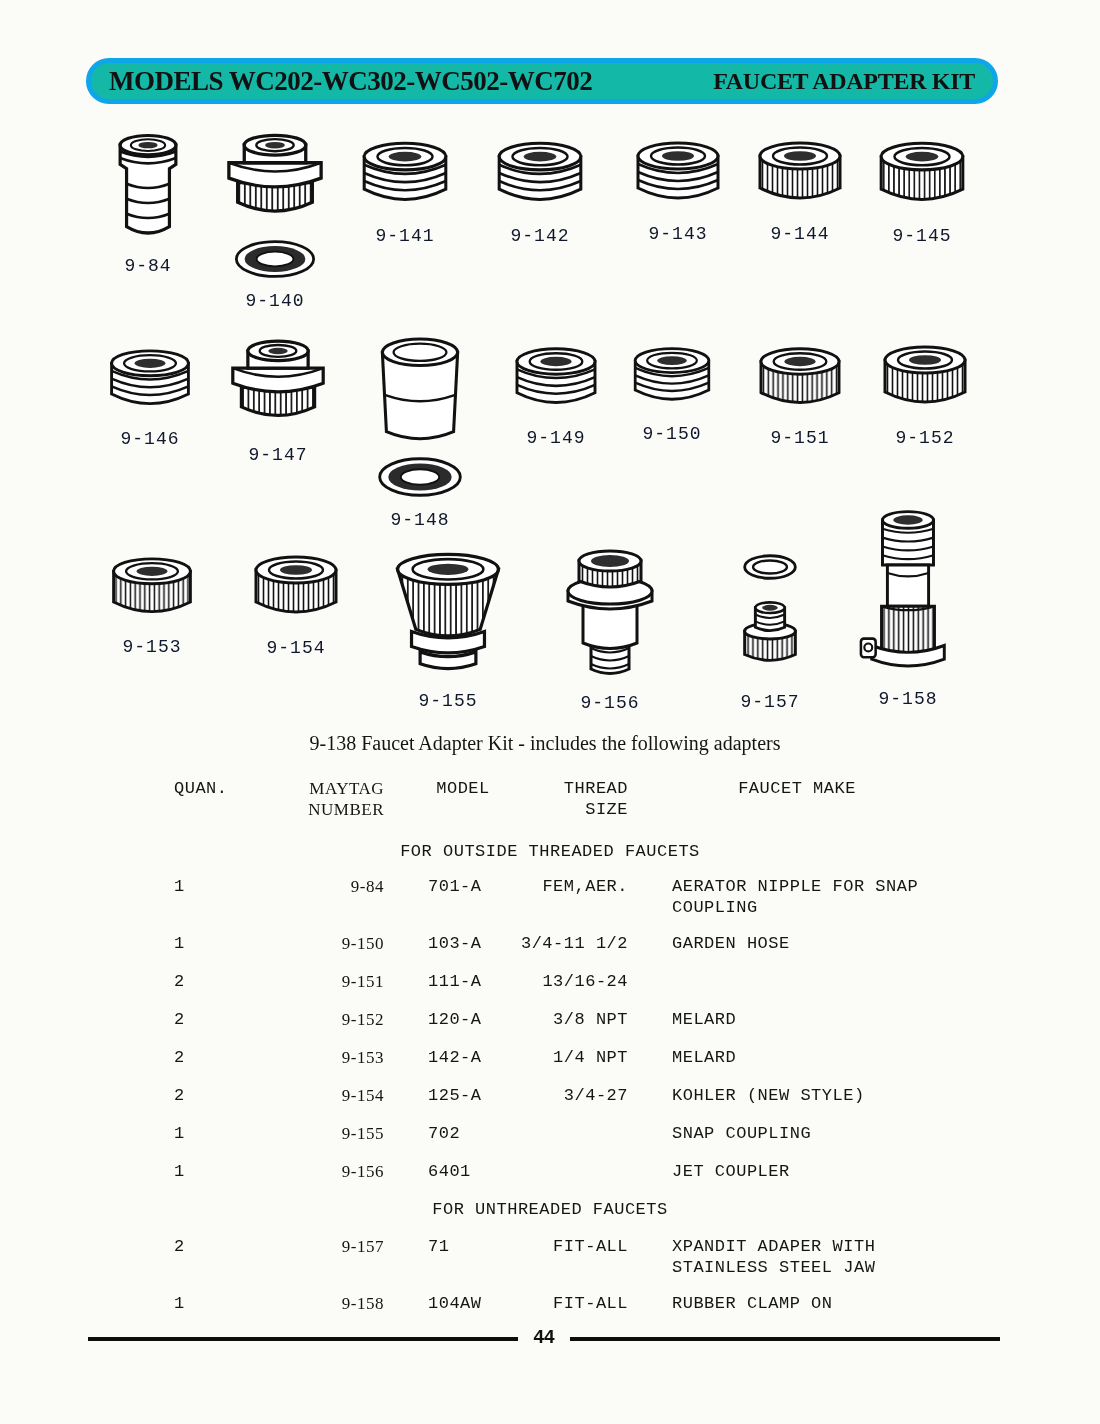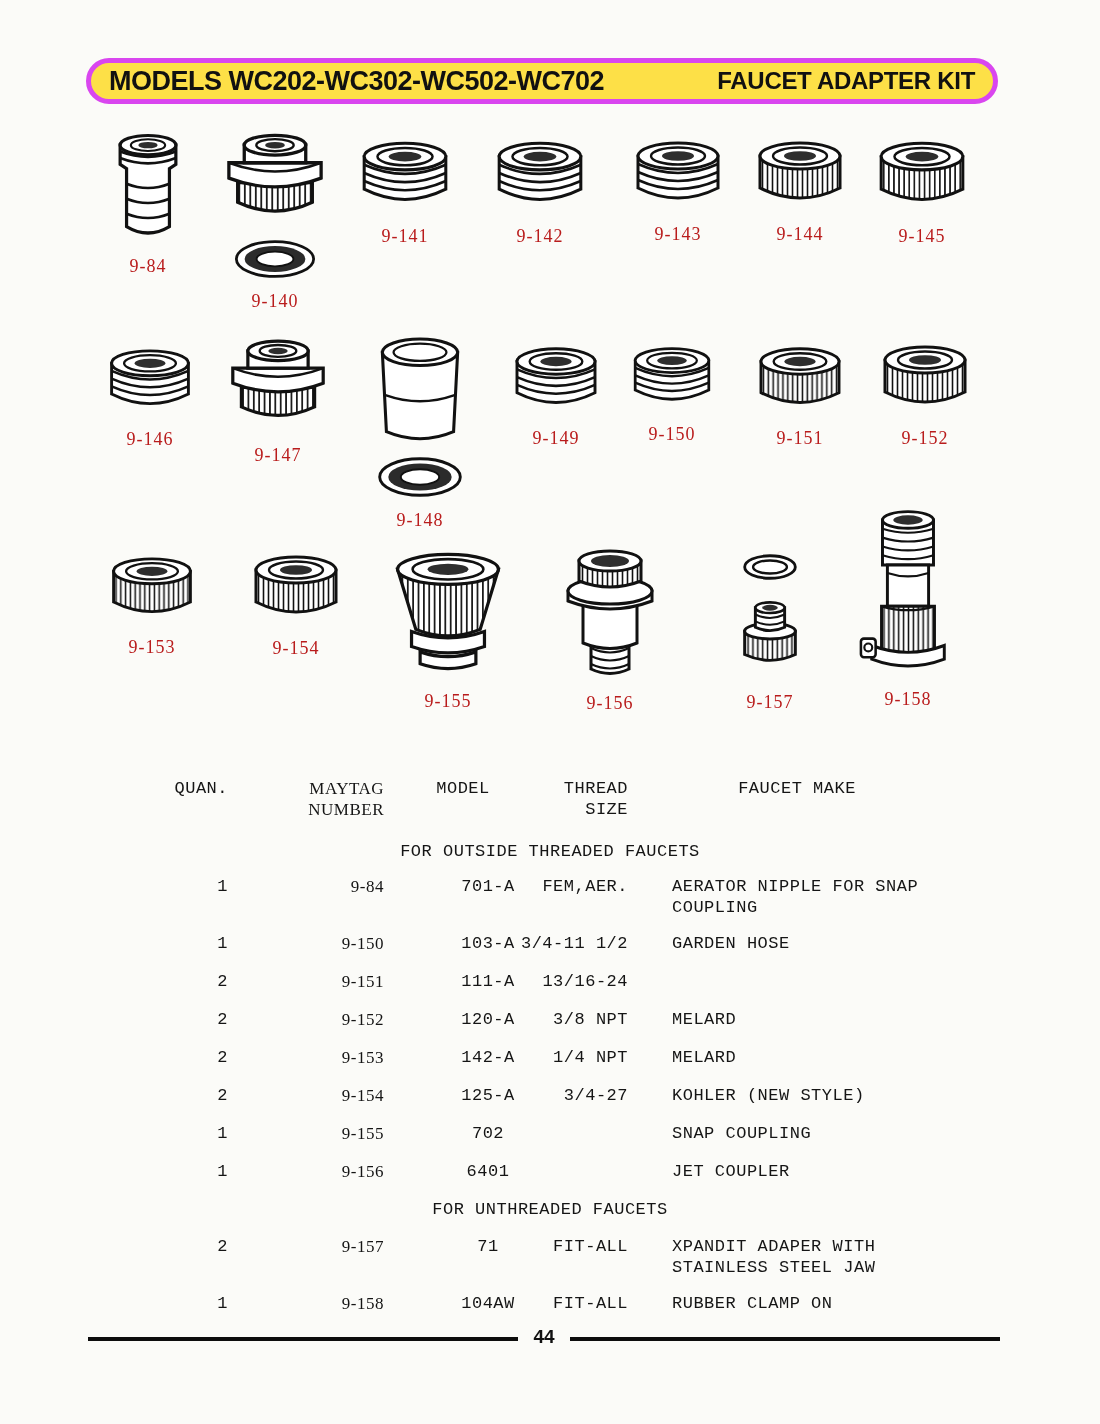--- a/index.html
+++ b/index.html
@@ -8,56 +8,56 @@
     width:1100px;height:1424px;position:relative;
     background:#fbfbf8;color:#111;
     font-family:"Liberation Sans", sans-serif;
     overflow:hidden;
   }
   .page{position:absolute;inset:0;}
 
   
   .banner{
     position:absolute;left:86px;top:58px;width:912px;height:46px;
-    border:5px solid #d946ef;border-radius:23px;background:#fde047;
+    border:5px solid #0ea5e9;border-radius:23px;background:#14b8a6;
     box-sizing:border-box;display:flex;align-items:center;
-    justify-content:space-between;padding:0 18px;
+    justify-content:space-between;padding:0 18px;font-family:Liberation Serif, serif;
   }
   .banner .models{
     font-size:27px;font-weight:700;letter-spacing:-0.5px;white-space:nowrap;
   }
   .banner .kit{
     font-size:24px;font-weight:700;letter-spacing:-0.3px;white-space:nowrap;
   }
 
   
   .part{position:absolute;margin:0;text-align:center;}
   .part svg{display:block;margin:0 auto;}
   .part figcaption{
-    font-family:Liberation Serif, serif;
-    font-size:18px;letter-spacing:1px;margin-top:8px;color:#b91c1c;
+    font-family:Liberation Mono, monospace;
+    font-size:18px;letter-spacing:1px;margin-top:8px;color:#0f172a;
   }
 
   
   .kit-caption{
     position:absolute;left:0;top:732px;width:1090px;text-align:center;
     font-family:"Liberation Serif", serif;font-size:20px;color:#151515;
   }
 
   
   .trow{
     position:absolute;left:0;width:1100px;height:22px;
     font-family:"Liberation Mono", monospace;font-size:17px;
     letter-spacing:0.5px;line-height:21px;color:#151515;
   }
   .cell{position:absolute;top:0;white-space:nowrap;}
   .ln{display:block;white-space:nowrap;}
-  .c-quan   {left:158px;width:70px; text-align:right;}
+  .c-quan   {left:174px;width:70px; text-align:left;}
   .c-may    {left:266px;width:118px;text-align:right;font-family:Liberation Serif, serif;}
-  .c-model  {left:428px;width:120px;text-align:center;}
+  .c-model  {left:428px;width:120px;text-align:left;}
   .c-thread {left:514px;width:114px;text-align:right;}
   .c-thread-h{left:514px;width:114px;text-align:right;}
   .c-model-h{left:418px;width:90px; text-align:center;}
   .c-make   {left:672px;width:390px;text-align:left;}
   .c-make-h {left:672px;width:250px;text-align:center;}
   .c-section{left:0;width:1100px;text-align:center;}
 
   
   .rule{position:absolute;top:1337px;height:4px;background:#0d0d0d;}
   .rule-left{left:88px;width:430px;}
@@ -336,20 +336,21 @@
     <figcaption style="margin-top:16px">9-157</figcaption>
   </figure>
 
   <figure class="part" style="left:852px;top:508px;width:112px">
     <svg viewBox="0 0 104 176" width="102" height="173">
         <use href="#s-clamp"></use>
       </svg>
     <figcaption>9-158</figcaption>
   </figure>
 
+  <div class="kit-caption">9-138 Faucet Adapter Kit - includes the following adapters</div>
 
   <div class="trow" style="top:778px">
     <span class="cell c-quan">QUAN.</span>
     <span class="cell c-may">
       <span class="ln">MAYTAG</span>
       <span class="ln">NUMBER</span>
     </span>
     <span class="cell c-model-h">MODEL</span>
     <span class="cell c-thread-h">
       <span class="ln">THREAD</span>

